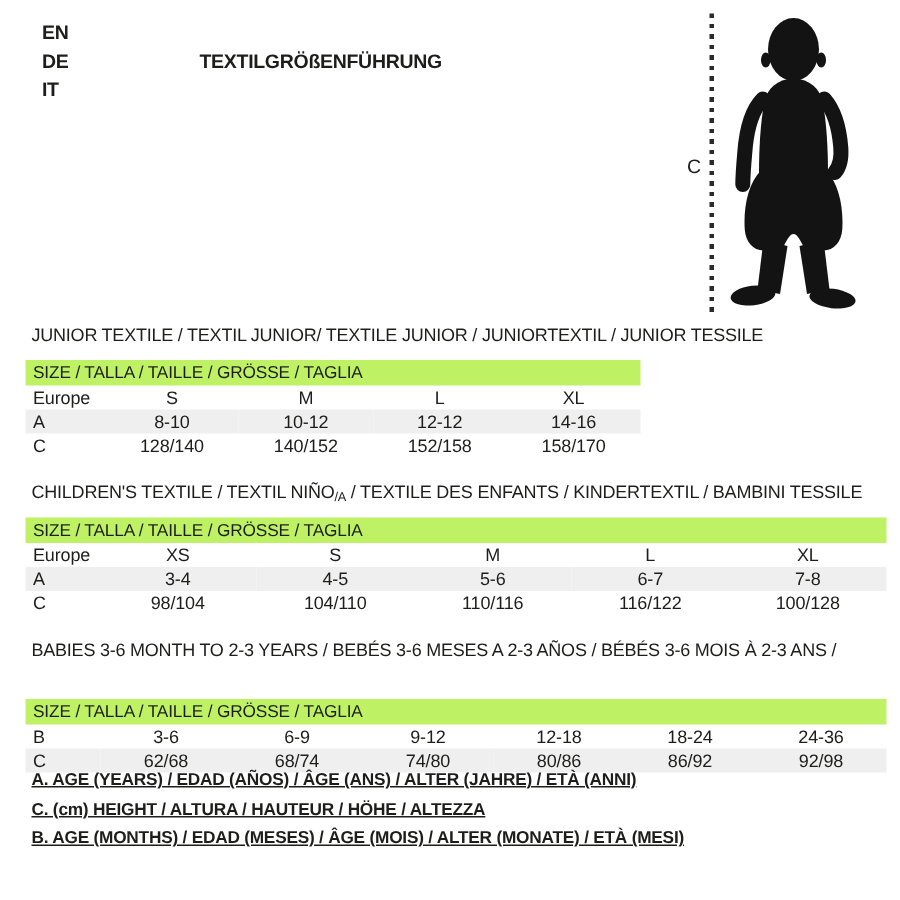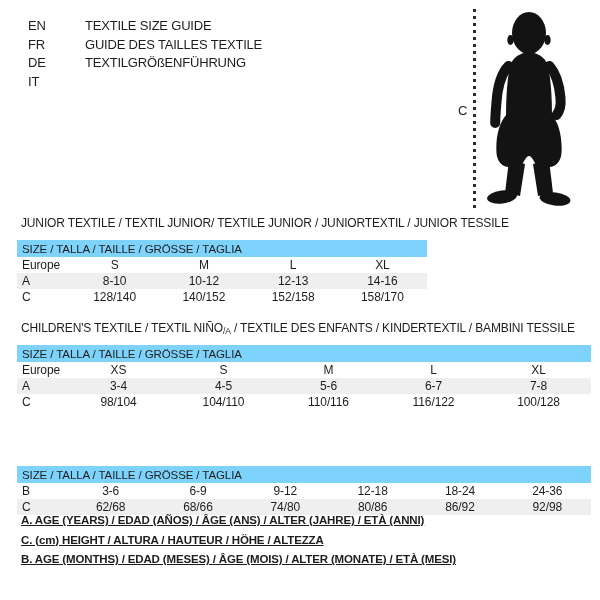--- a/index.html
+++ b/index.html
@@ -5,64 +5,59 @@
   html,body{margin:0;padding:0;}
   body{
     width:600px;height:600px;background:#ffffff;position:relative;overflow:hidden;
     font-family:"Liberation Sans", sans-serif;color:#1d1d1b;
     -webkit-font-smoothing:antialiased;
   }
   .abs{position:absolute;}
 
   
   .lang-list{left:28px;top:14px;}
-  .lang-row{display:flex;height:18.8px;align-items:flex-end;font-weight:normal;font-size:13px;letter-spacing:-0.2px;}
+  .lang-row{display:flex;height:18.8px;align-items:flex-start;font-weight:bold;font-size:13px;letter-spacing:-0.2px;gap:48px;}
   .lang-code{width:57px;flex:0 0 57px;}
   .lang-label{white-space:nowrap;}
 
   
   .height-line{left:473px;top:9px;width:3px;height:199px;
     background:repeating-linear-gradient(to bottom,#2b2b2b 0,#2b2b2b 3px,transparent 3px,transparent 7px);}
   .height-letter{left:458px;top:104px;font-size:13px;line-height:14px;}
   .silhouette{left:485px;top:10px;}
 
   
   .section-title{font-weight:normal;font-size:12px;letter-spacing:-0.15px;white-space:nowrap;line-height:14px;}
   .title-junior{left:21px;top:216px;}
   .title-children{left:21px;top:321px;text-align:right;}
   .title-babies{left:21px;top:424px;line-height:18px;}
   .sub-a{font-size:8.5px;vertical-align:-2px;}
 
   
   table.size-table{border-collapse:collapse;table-layout:fixed;position:absolute;}
   .size-table td{height:16px;padding:0;text-align:center;font-size:12px;vertical-align:middle;
     white-space:nowrap;letter-spacing:-0.1px;}
-  .size-table tr.band-row td{background:#7dd3fc;text-align:left;padding-left:5px;height:17px;font-size:11.5px;}
+  .size-table tr.band-row td{background:#bef264;text-align:left;padding-left:5px;height:17px;font-size:11.5px;}
   .size-table td.lbl{text-align:left;padding-left:5px;margin-left:16px;}
   .size-table tr.alt td{background:#efefef;}
   .t-junior{left:17px;top:240px;width:410px;}
   .t-children{left:17px;top:345px;width:574px;}
   .t-babies{left:17px;top:466px;width:574px;}
   col.label-col-1{width:53px;} col.label-col-2{width:49px;} col.label-col-3{width:50px;}
 
   
   .legend{left:21px;top:510px;font-weight:bold;font-size:11.5px;letter-spacing:-0.15px;text-decoration:underline;}
   .legend-line{height:19.7px;white-space:nowrap;display:flex;align-items:center;}
 </style>
 </head>
 <body>
 
 <div class="abs lang-list">
   <div class="lang-row">
     <span class="lang-code">EN</span>
-    <span class="lang-label">TEXTILE SIZE GUIDE</span>
-  </div>
-  <div class="lang-row">
-    <span class="lang-code">FR</span>
-    <span class="lang-label">GUIDE DES TAILLES TEXTILE</span>
   </div>
   <div class="lang-row">
     <span class="lang-code">DE</span>
     <span class="lang-label">TEXTILGRÖßENFÜHRUNG</span>
   </div>
   <div class="lang-row">
     <span class="lang-code">IT</span>
   </div>
 </div>
 
@@ -101,21 +96,21 @@
     <td class="lbl">Europe</td>
     <td>S</td>
     <td>M</td>
     <td>L</td>
     <td>XL</td>
   </tr>
   <tr class="alt">
     <td class="lbl">A</td>
     <td>8-10</td>
     <td>10-12</td>
-    <td>12-13</td>
+    <td>12-12</td>
     <td>14-16</td>
   </tr>
   <tr>
     <td class="lbl">C</td>
     <td>128/140</td>
     <td>140/152</td>
     <td>152/158</td>
     <td>158/170</td>
   </tr>
   </tbody>
@@ -156,20 +151,21 @@
     <td>98/104</td>
     <td>104/110</td>
     <td>110/116</td>
     <td>116/122</td>
     <td>100/128</td>
   </tr>
   </tbody>
 </table>
 
 <div class="abs section-title title-babies">
+  <div>BABIES 3-6 MONTH TO 2-3 YEARS / BEBÉS 3-6 MESES A 2-3 AÑOS / BÉBÉS 3-6 MOIS À 2-3 ANS /</div>
 </div>
 <table class="size-table t-babies">
   <colgroup>
       <col class="label-col-3">
       <col>
       <col>
       <col>
       <col>
       <col>
       <col>
@@ -183,21 +179,21 @@
     <td>3-6</td>
     <td>6-9</td>
     <td>9-12</td>
     <td>12-18</td>
     <td>18-24</td>
     <td>24-36</td>
   </tr>
   <tr class="alt">
     <td class="lbl">C</td>
     <td>62/68</td>
-    <td>68/66</td>
+    <td>68/74</td>
     <td>74/80</td>
     <td>80/86</td>
     <td>86/92</td>
     <td>92/98</td>
   </tr>
   </tbody>
 </table>
 
 <div class="abs legend">
   <div class="legend-line">A. AGE (YEARS) / EDAD (AÑOS) / ÂGE (ANS) / ALTER (JAHRE) / ETÀ (ANNI)</div>

